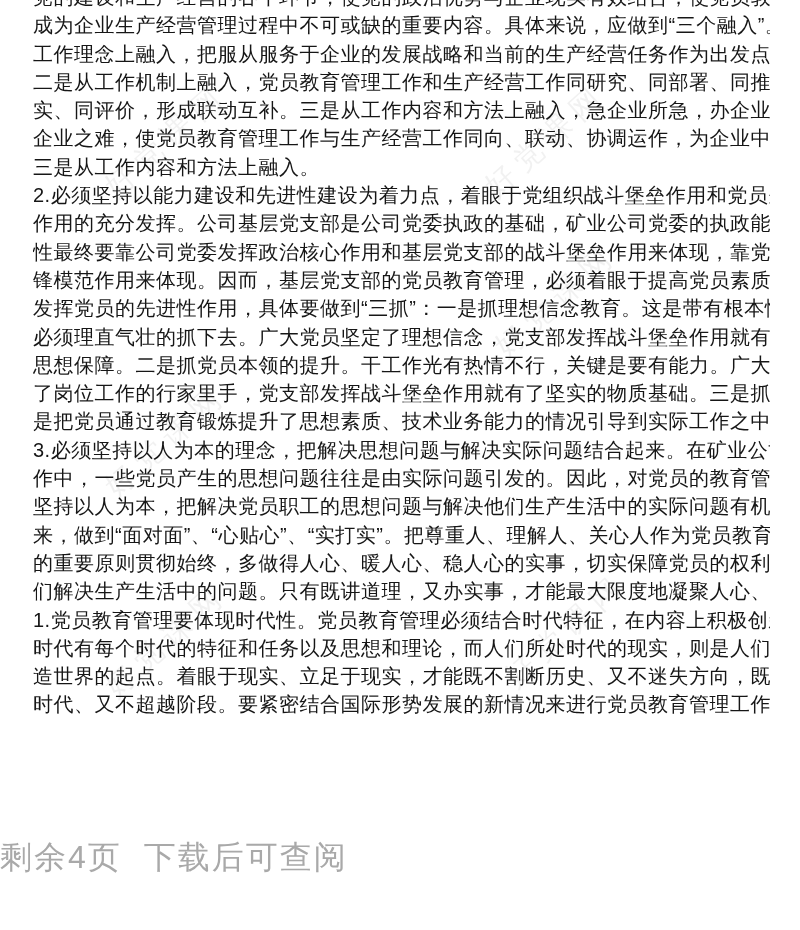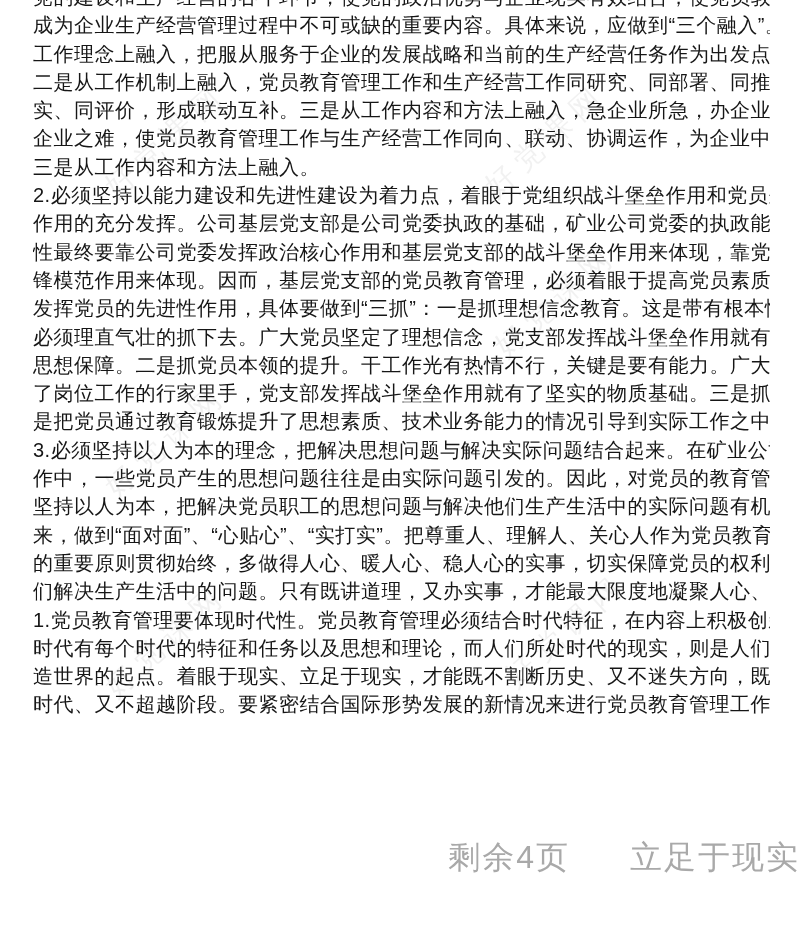--- a/index.html
+++ b/index.html
@@ -48,22 +48,22 @@
     font-size: 30px;
     letter-spacing: 8px;
     white-space: nowrap;
   }
   .footer-notice {
     position: absolute;
     top: 836px;
     left: 0;
     right: 0;
     display: flex;
-    justify-content: flex-end;
-    gap: 60px;
+    justify-content: flex-start;
+    gap: 22px;
     color: #a9a9a9;
     font-size: 32px;
     letter-spacing: 2px;
     z-index: 2;
   }
 </style>
 </head>
 <body>
 
 <div class="watermark-layer">
@@ -99,14 +99,14 @@
   <div class="line">的重要原则贯彻始终，多做得人心、暖人心、稳人心的实事，切实保障党员的权利，多为他</div>
   <div class="line">们解决生产生活中的问题。只有既讲道理，又办实事，才能最大限度地凝聚人心、凝聚力量。</div>
   <div class="line">1.党员教育管理要体现时代性。党员教育管理必须结合时代特征，在内容上积极创新。每个</div>
   <div class="line">时代有每个时代的特征和任务以及思想和理论，而人们所处时代的现实，则是人们认识和改</div>
   <div class="line">造世界的起点。着眼于现实、立足于现实，才能既不割断历史、又不迷失方向，既不落后于</div>
   <div class="line">时代、又不超越阶段。要紧密结合国际形势发展的新情况来进行党员教育管理工作。必须让</div>
 </div>
 
 <div class="footer-notice">
   <span>剩余4页</span>
-  <span>立足于现实</span>
+  <span>下载后可查阅</span>
 </div>
 
 </body></html>

